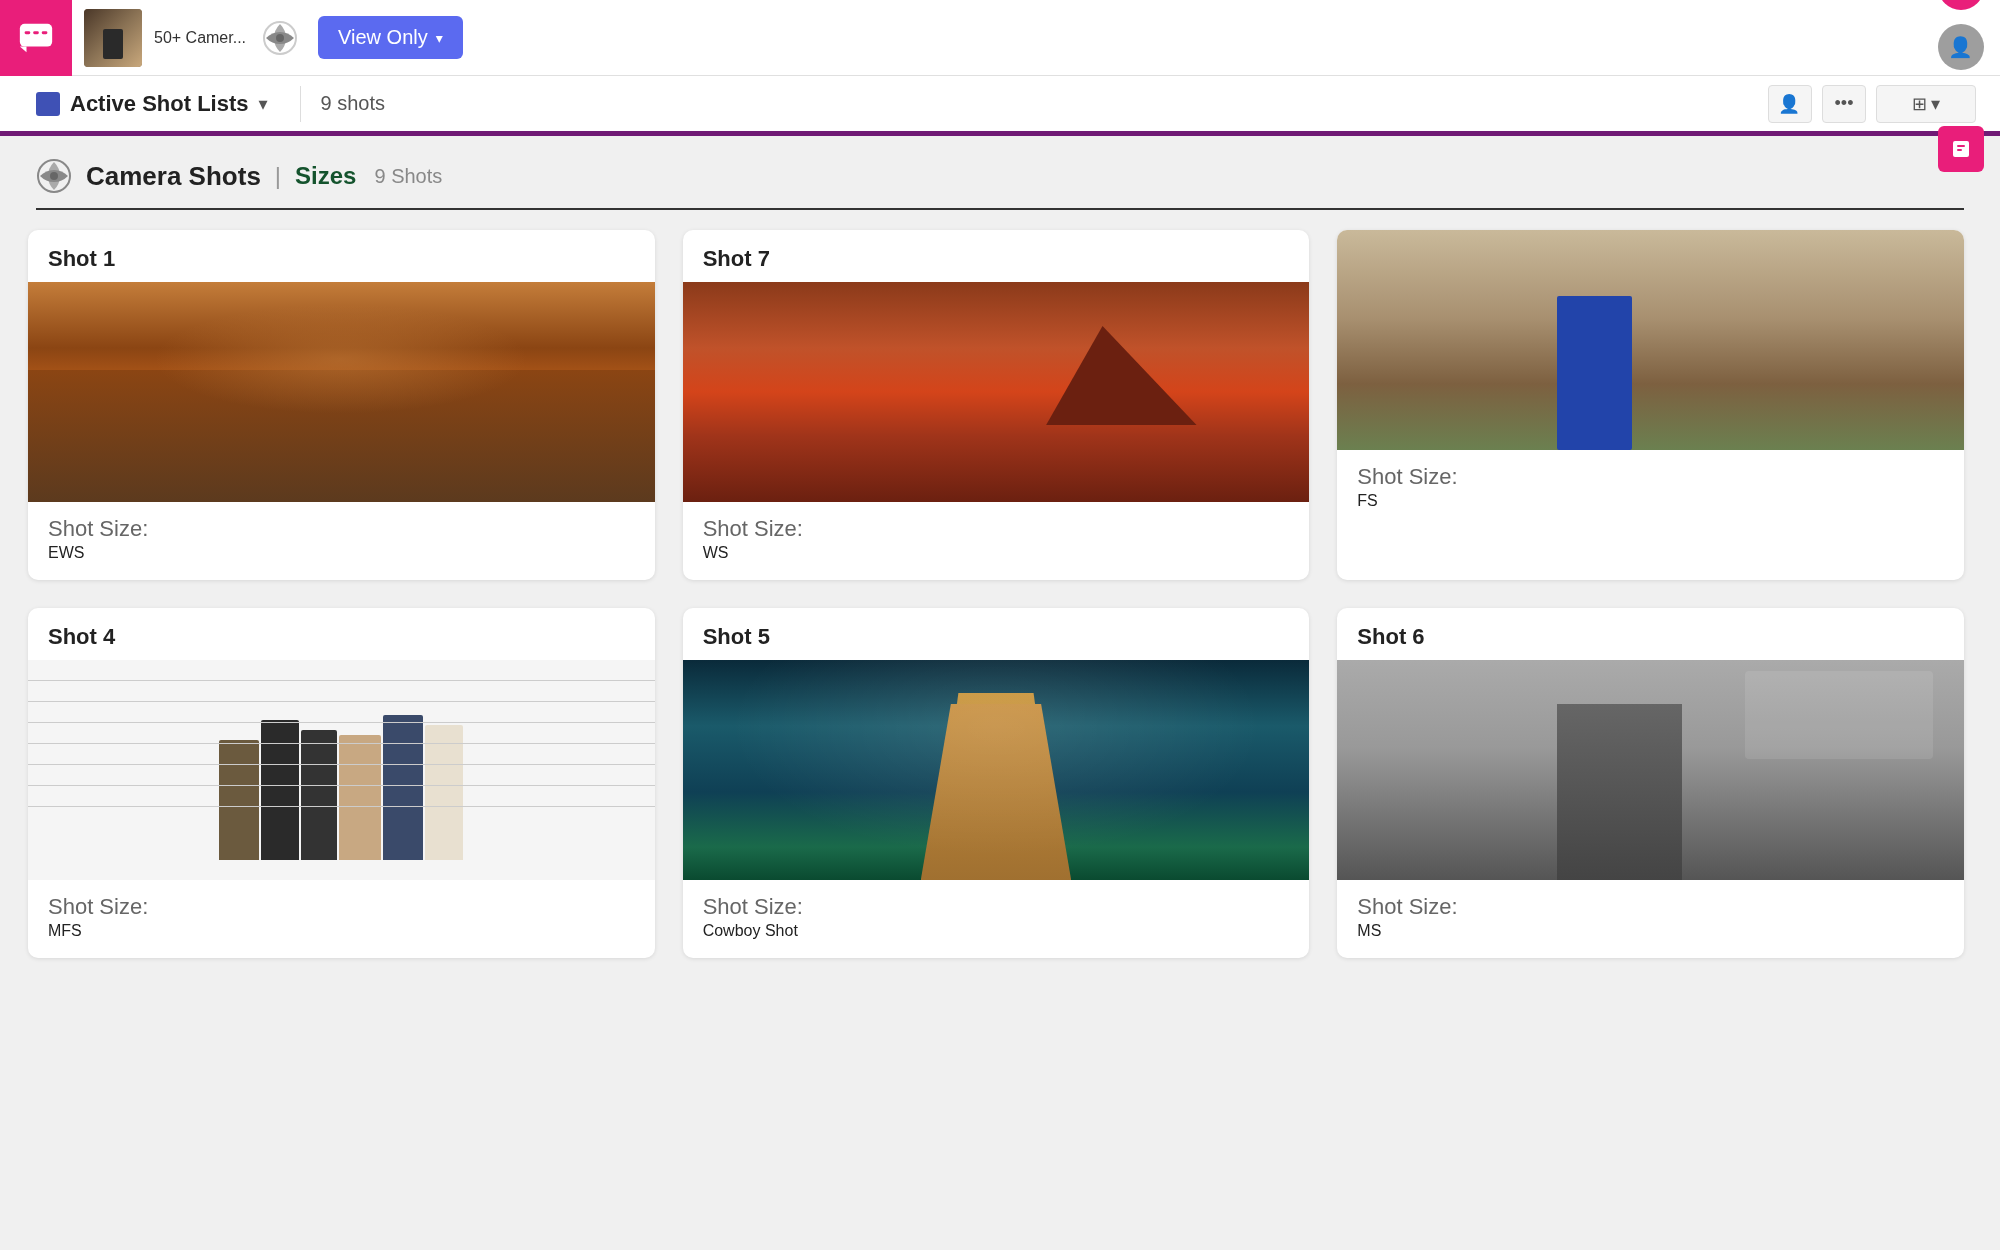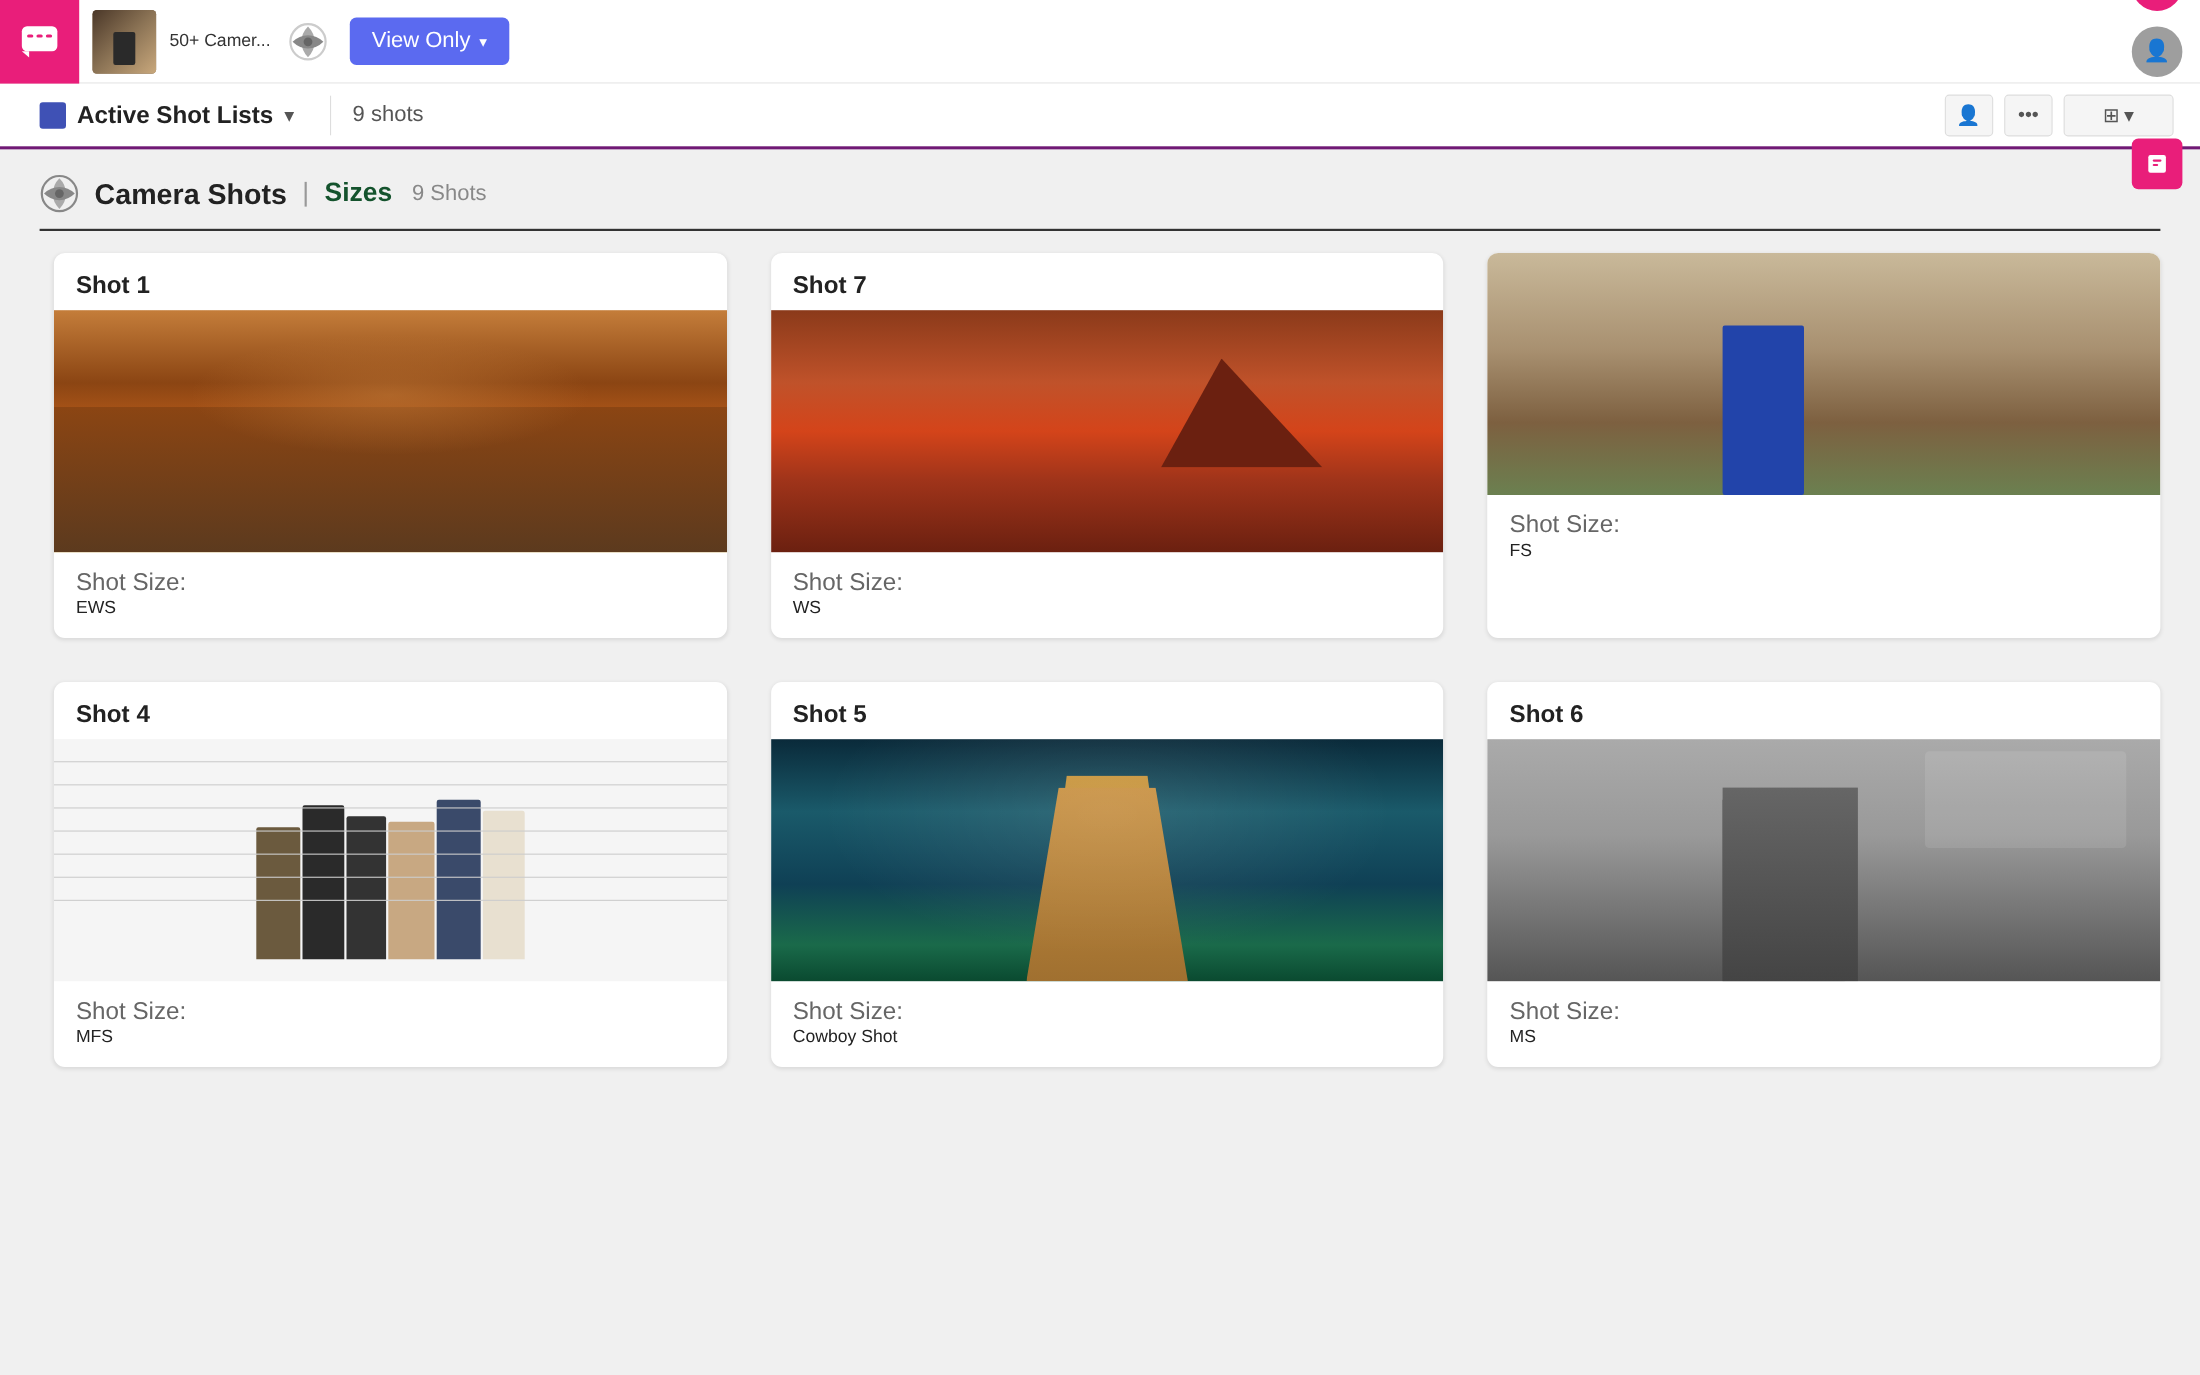--- a/index.html
+++ b/index.html
@@ -133,21 +133,21 @@
       font-size: 22px;
     }
 
     
     .sub-header {
       background: #fff;
       height: 60px;
       display: flex;
       align-items: center;
       padding: 0 24px;
-      border-bottom: 3px solid #701a75;
+      border-bottom: 5px solid #701a75;
       gap: 0;
     }
     .active-shot-lists-btn {
       display: flex;
       align-items: center;
       gap: 10px;
       cursor: pointer;
       padding: 8px 12px;
       border-radius: 4px;
     }
@@ -243,22 +243,22 @@
     .section-hr {
       border: none;
       border-top: 2px solid #333;
       margin: 0 36px 20px 36px;
     }
 
     
     .shots-grid {
       display: grid;
       grid-template-columns: repeat(3, 1fr);
-      gap: 40px;
-      padding: 0 36px 36px 49px;
+      gap: 28px;
+      padding: 0 36px 36px 28px;
     }
 
     
     .shot-card {
       background: #fff;
       border-radius: 10px;
       overflow: hidden;
       box-shadow: 0 1px 4px rgba(0,0,0,0.1);
     }
     .shot-card-header {

